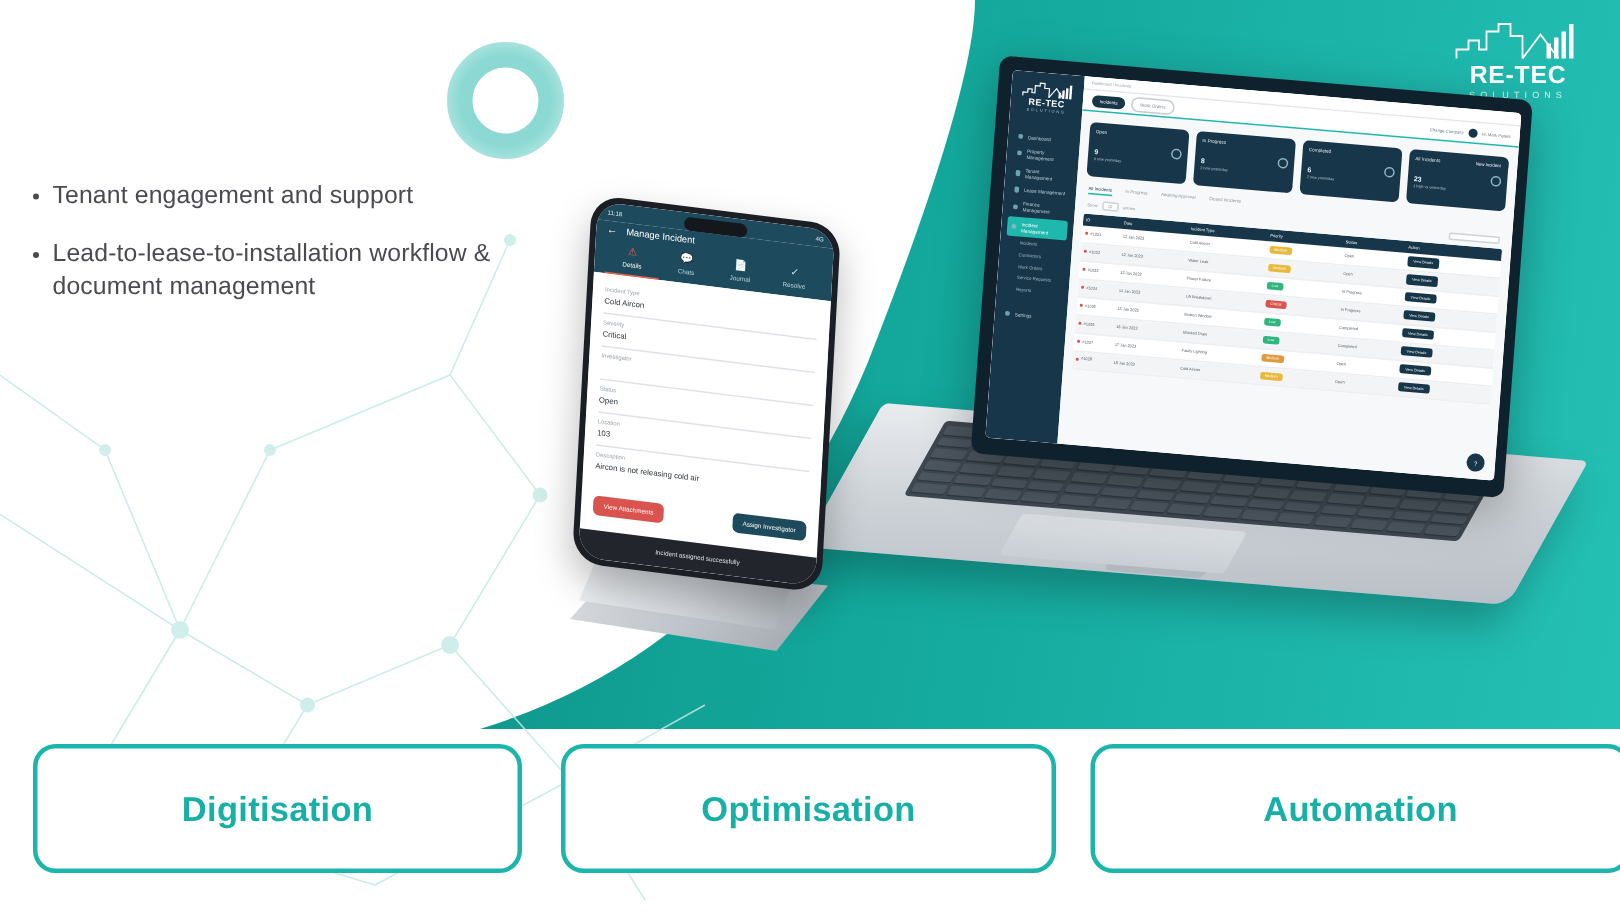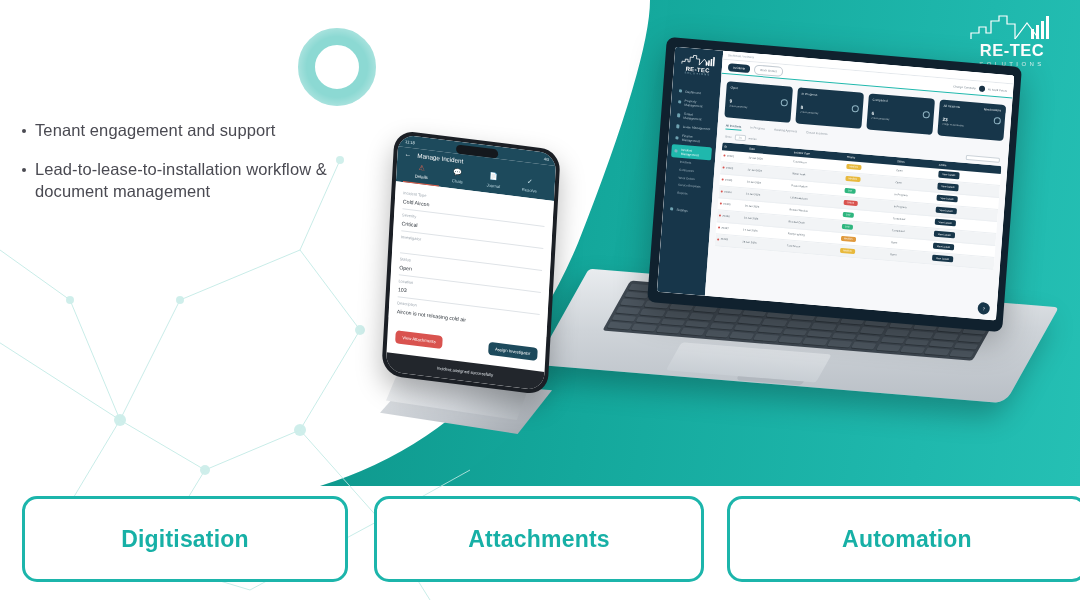--- a/index.html
+++ b/index.html
@@ -701,20 +701,20 @@
         <div class="toast">Incident assigned successfully</div>
       </div>
     </div>
   </div>
 
   <div class="pills">
     <div class="pill p1">
       <span>Digitisation</span>
     </div>
     <div class="pill p2">
-      <span>Attachments</span>
+      <span>Optimisation</span>
     </div>
     <div class="pill p3">
       <span>Automation</span>
     </div>
   </div>
 
 </div>
 
 </body></html>

